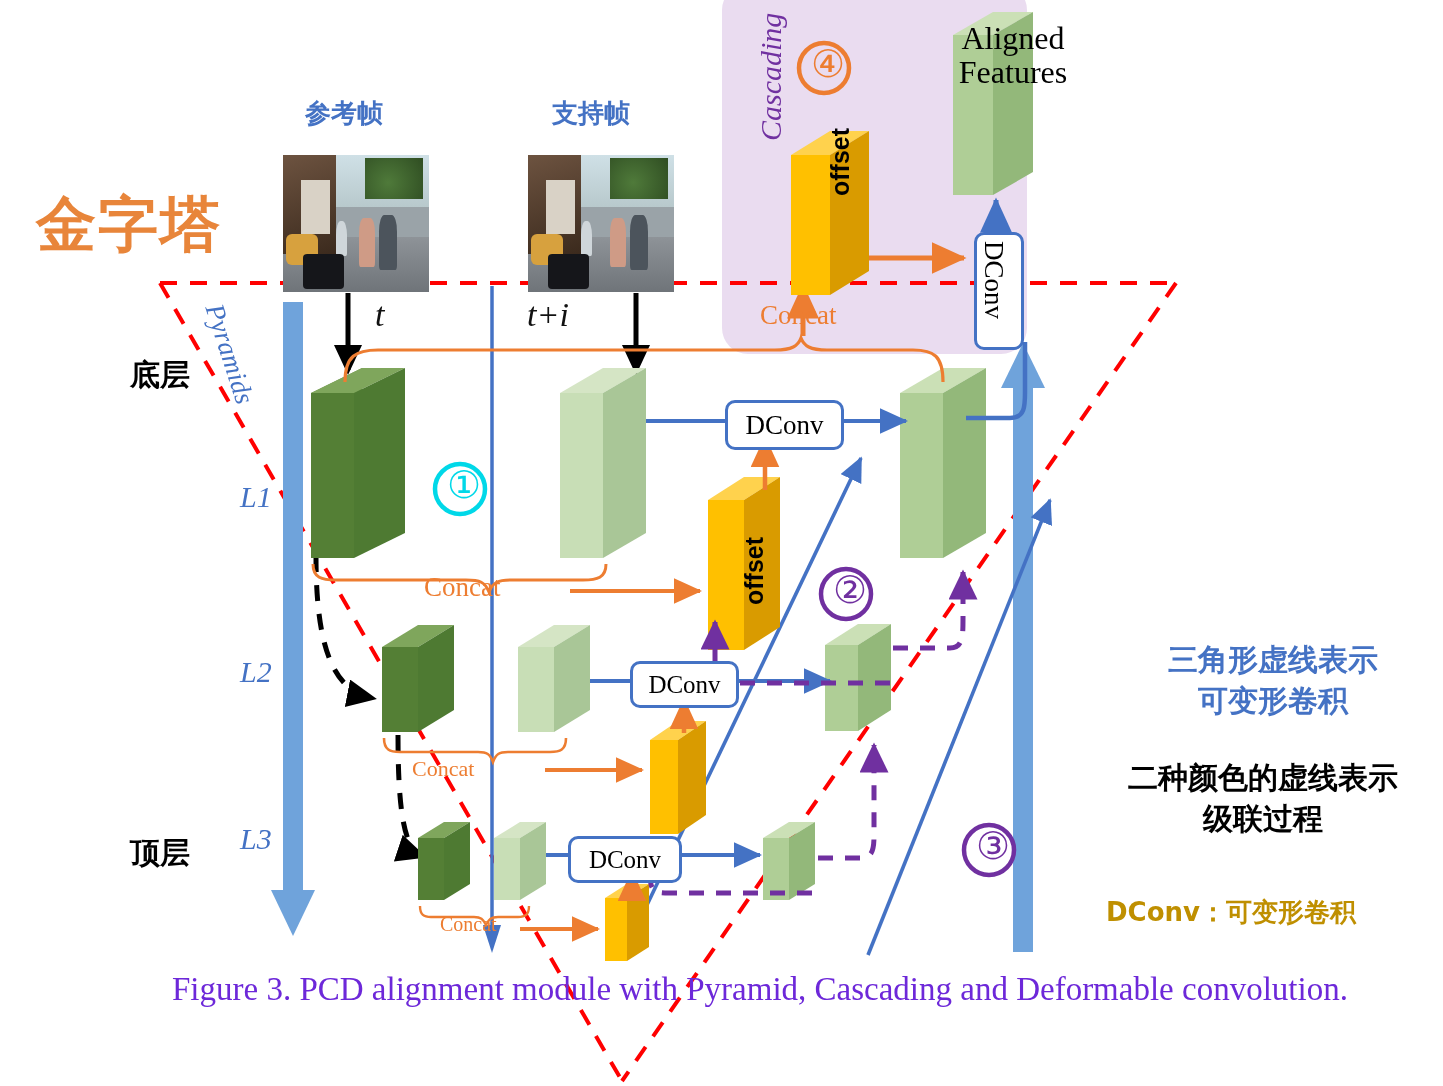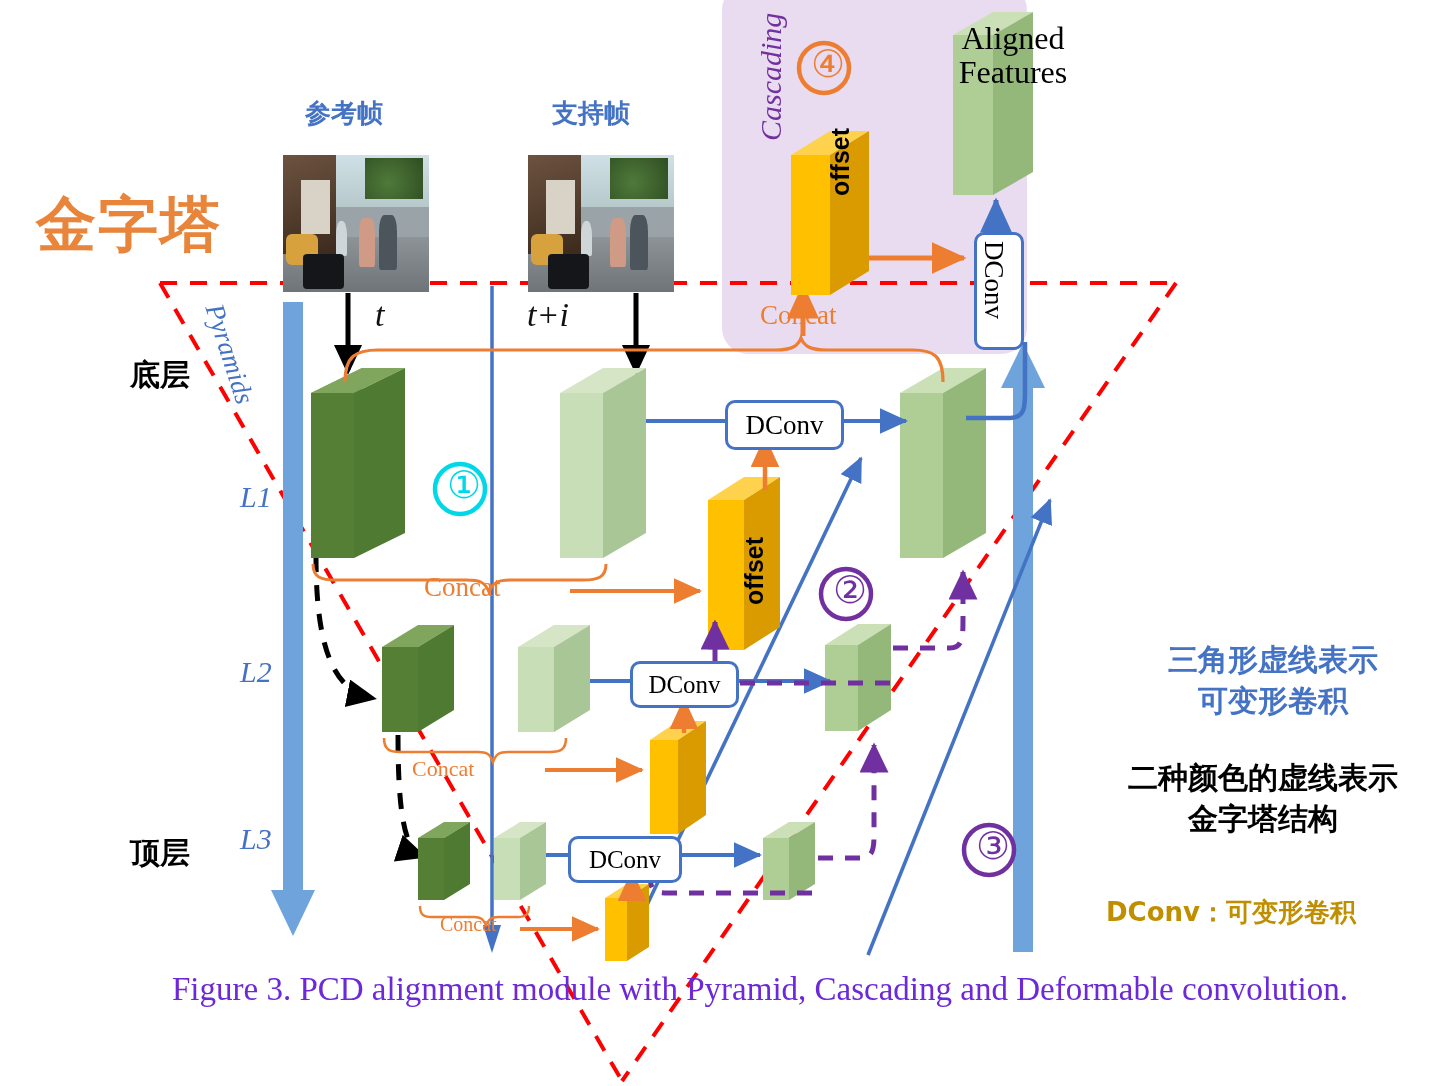--- a/index.html
+++ b/index.html
@@ -438,19 +438,19 @@
   <div class="txt circnum" style="left:833px;top:571px;color:#7030A0;font-size:38px;">②</div>
   <div class="txt circnum" style="left:976px;top:827px;color:#7030A0;font-size:38px;">③</div>
   <div class="txt circnum" style="left:811px;top:45px;color:#ED7D31;font-size:38px;">④</div>
 
   <div class="txt cn-legend-blue" style="left:1128px;top:640px;width:290px;">
     <div>三角形虚线表示</div>
     <div>可变形卷积</div>
   </div>
   <div class="txt cn-legend-green" style="left:1098px;top:758px;width:330px;">
     <div>二种颜色的虚线表示</div>
-    <div>金字塔结构</div>
+    <div>级联过程</div>
   </div>
   <div class="txt cn-legend-gold" style="left:1106px;top:895px;width:320px;">DConv：可变形卷积</div>
 
   <div class="txt caption" style="left:172px;top:968px;">Figure 3.  PCD alignment module with Pyramid, Cascading and Deformable convolution.</div>
 
 </div>
 
 </body></html>

